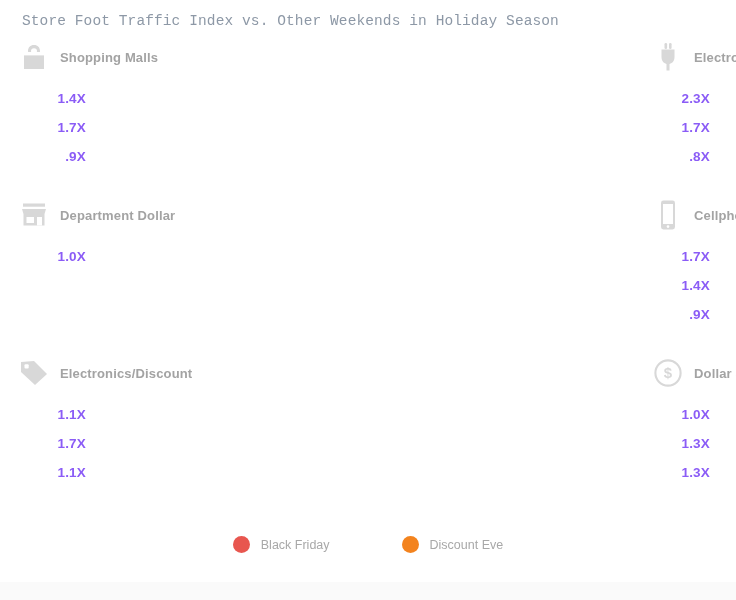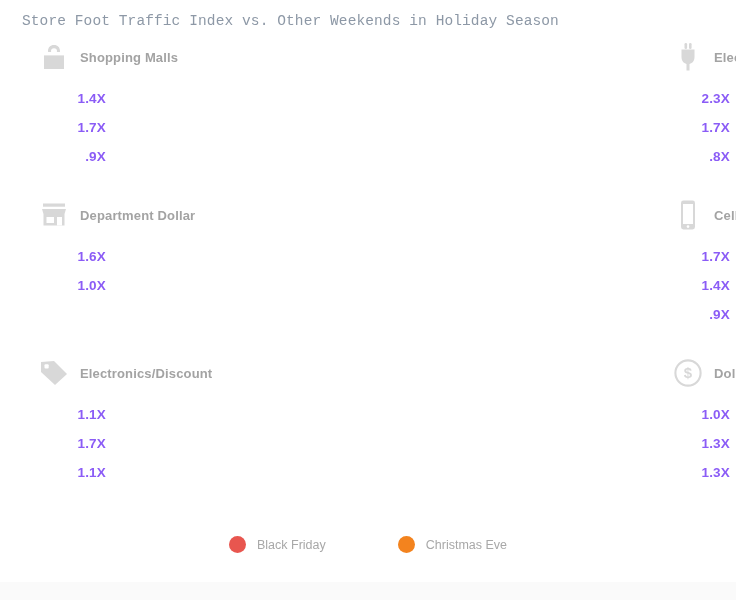--- a/index.html
+++ b/index.html
@@ -47,21 +47,20 @@
   .panels {
     position: absolute;
     left: 0;
     top: 40px;
     width: 736px;
   }
   .panel-row {
     display: flex;
     width: 704px;
     height: 158px;
-    padding-left: 20px;
   }
   .panel {
     position: relative;
     box-sizing: border-box;
   }
   .panel.left  { width: 340px; padding-left: 18px; }
   .panel.right { width: 396px; padding-left: 0px; }
 
   .panel-head {
     display: flex;
@@ -240,26 +239,20 @@
               <path d="M3 8 H27 L25.5 13 H4.5 Z" fill="#d8d8d8"></path>
               <rect x="4.5" y="13" width="21" height="11.5" fill="#d8d8d8"></rect>
               <rect x="7.5" y="16" width="7.5" height="6" fill="#ffffff"></rect>
               <rect x="18" y="16" width="5" height="8.5" fill="#ffffff"></rect>
             </svg>
           </span>
           <span class="panel-label">Department Dollar</span>
         </div>
         <div class="bars">
           <div class="bar-row">
-            <span class="bar-value">1.6X</span>
-            <span class="bar-track">
-              <span class="bar-fill" style="width: 180.8px; background: rgb(71, 169, 221);"></span>
-            </span>
-          </div>
-          <div class="bar-row">
             <span class="bar-value">1.0X</span>
             <span class="bar-track">
               <span class="bar-fill" style="width: 113px; background: rgb(243, 131, 30);"></span>
             </span>
           </div>
         </div>
       </div>
 
       <div class="panel right">
         <div class="panel-head">
@@ -363,18 +356,18 @@
 
   </div>
 
   <div class="legend">
     <div class="legend-item">
       <span class="legend-dot" style="background: rgb(232, 86, 79);"></span>
       <span class="legend-text">Black Friday</span>
     </div>
     <div class="legend-item">
       <span class="legend-dot" style="background: rgb(243, 131, 30);"></span>
-      <span class="legend-text">Christmas Eve</span>
+      <span class="legend-text">Discount Eve</span>
     </div>
   </div>
 
   <div class="footer-band"></div>
 </div>
 
 </body></html>

